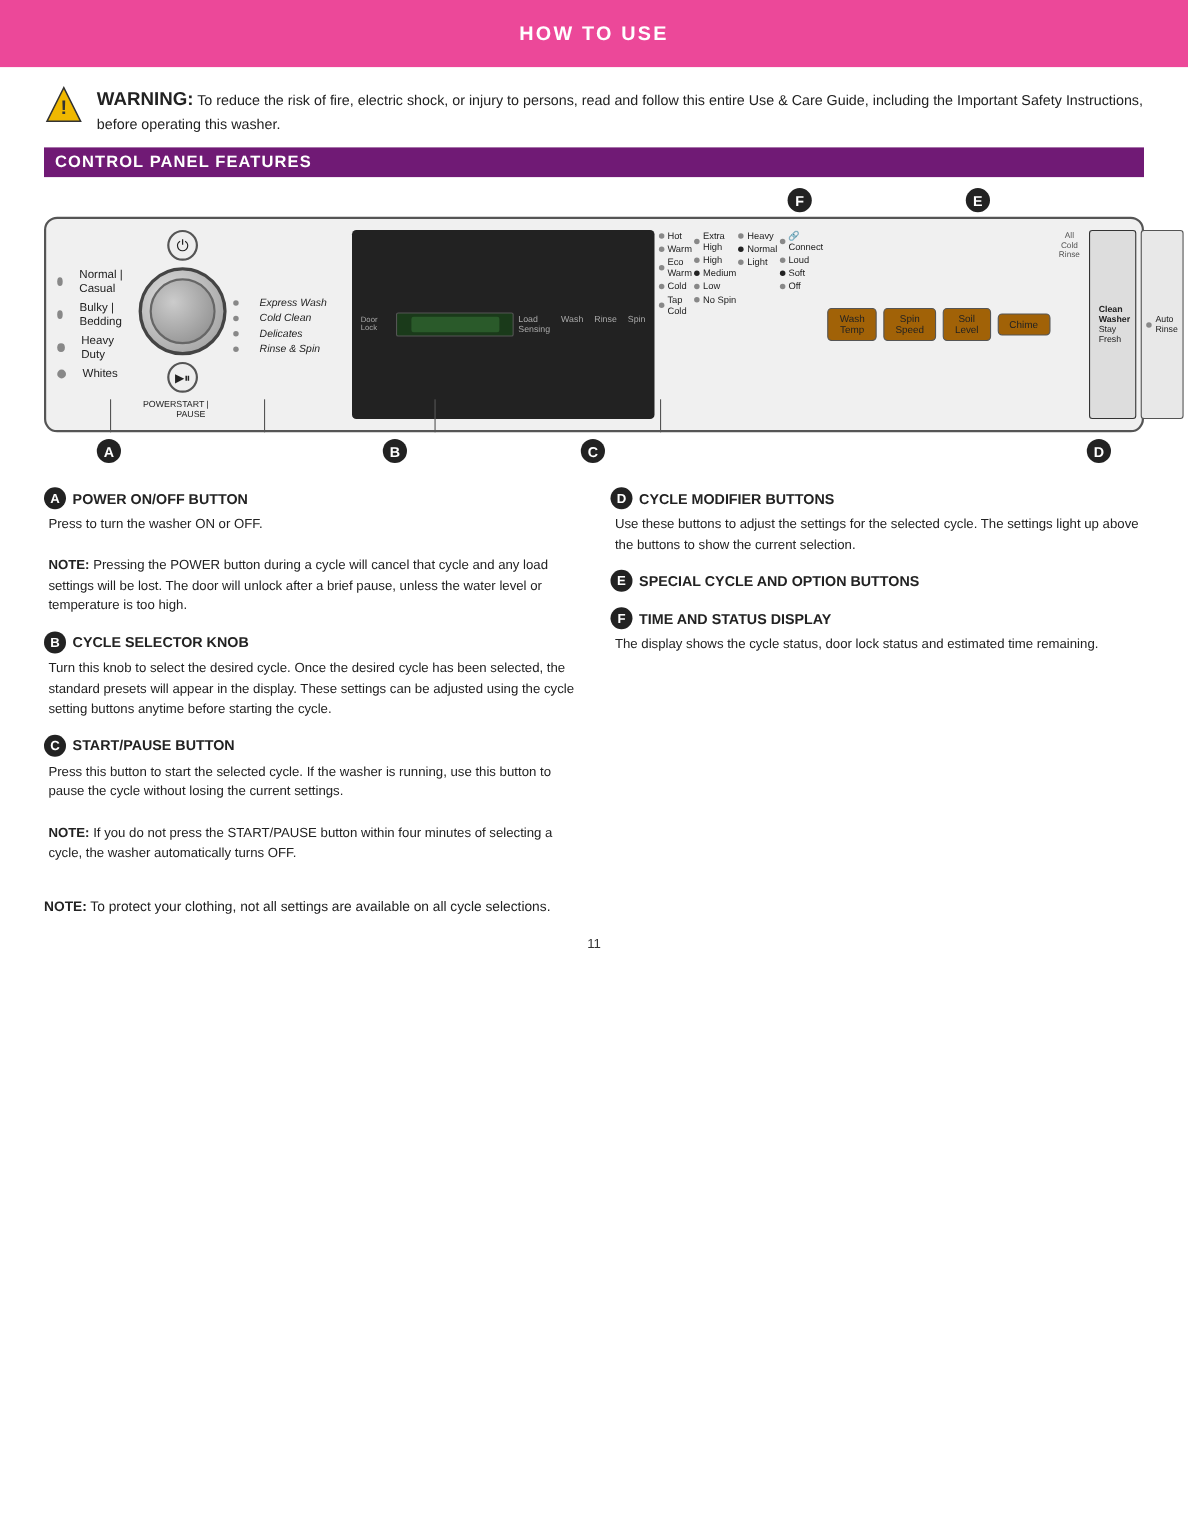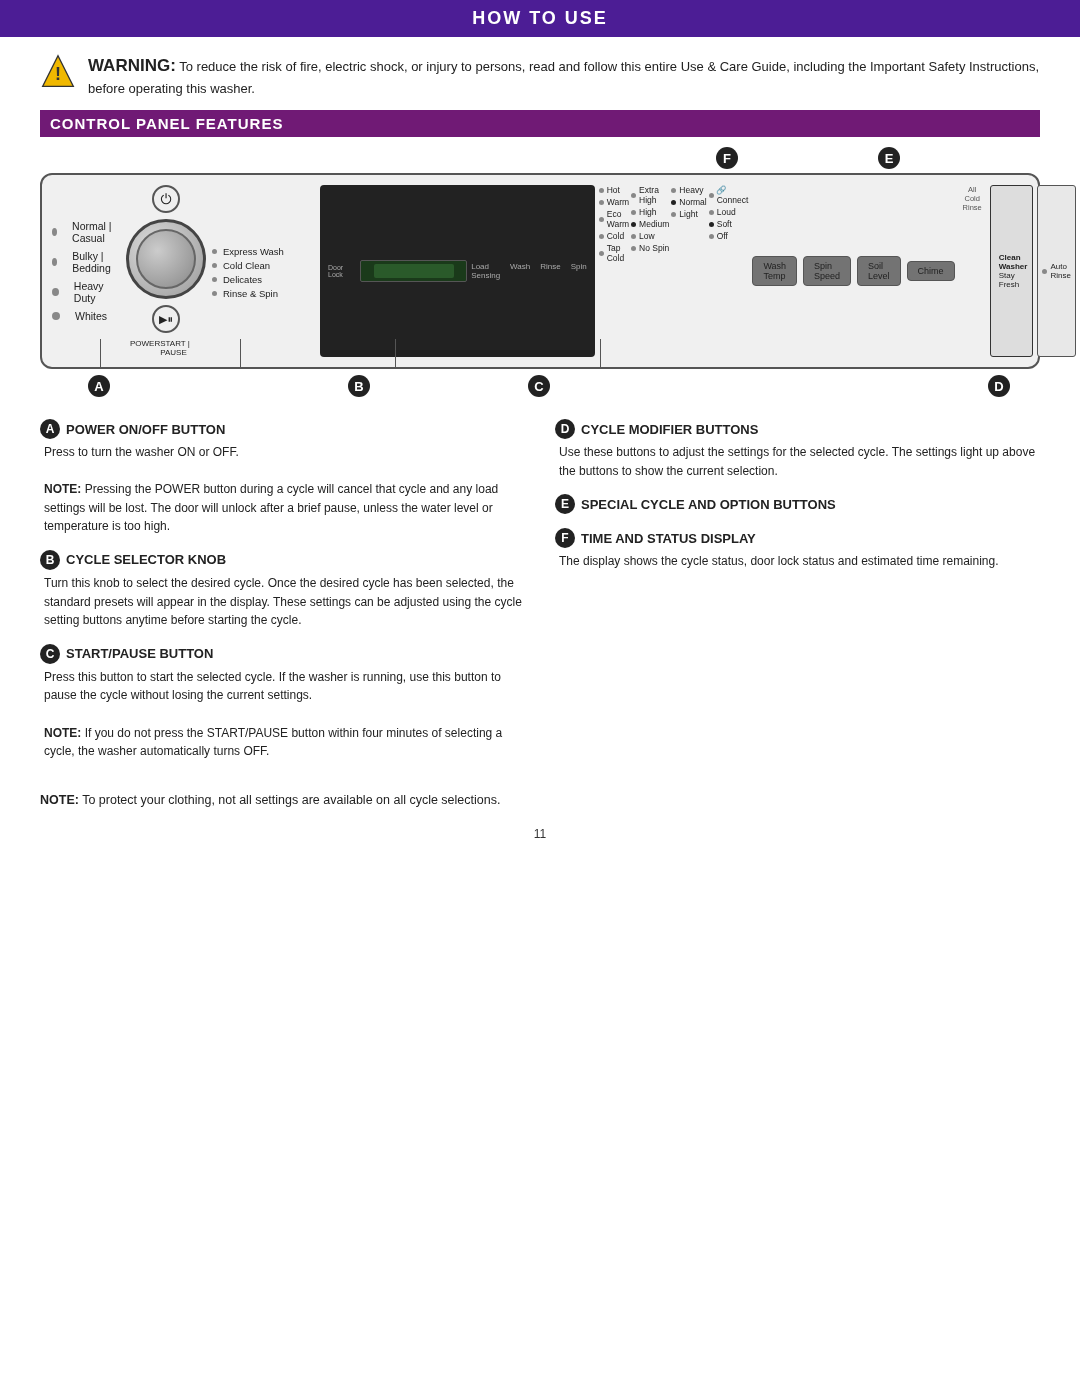--- a/index.html
+++ b/index.html
@@ -7,24 +7,24 @@
       width: 1080px;
       min-height: 1397px;
       background: #fff;
       font-family: Arial, Helvetica, sans-serif;
       font-size: 13px;
       color: #222;
     }
 
     
     .page-header {
-      background: #4c1d95;
+      background: #ec4899;
       color: #fff;
       text-align: center;
-      padding: 8px 0;
+      padding: 20px 0;
       font-size: 18px;
       font-weight: bold;
       letter-spacing: 2px;
     }
 
     
     .warning-block {
       display: flex;
       align-items: flex-start;
       padding: 16px 40px 8px 40px;
@@ -152,21 +152,22 @@
       display: flex;
       flex-direction: column;
       gap: 3px;
       padding-top: 2px;
       flex-shrink: 0;
       width: 100px;
     }
     .opt-item {
       display: flex;
       align-items: center;
-      gap: 6px;
+      gap: 19px;
+      font-style: italic;
     }
     .opt-dot {
       width: 5px;
       height: 5px;
       background: #888;
       border-radius: 50%;
       flex-shrink: 0;
     }
 
     
@@ -237,21 +238,22 @@
       display: flex;
       gap: 6px;
       align-items: center;
       padding: 2px 0;
     }
     .cycle-btn {
       border: 1.5px solid #555;
       border-radius: 4px;
       padding: 4px 10px;
       font-size: 9px;
-      background: #737373;
+      background: #a16207;
+      text-align: center;
       flex: 1;
     }
     .cold-rinse-label {
       font-size: 7.5px;
       text-align: center;
       color: #555;
       padding-left: 4px;
     }
 
     

